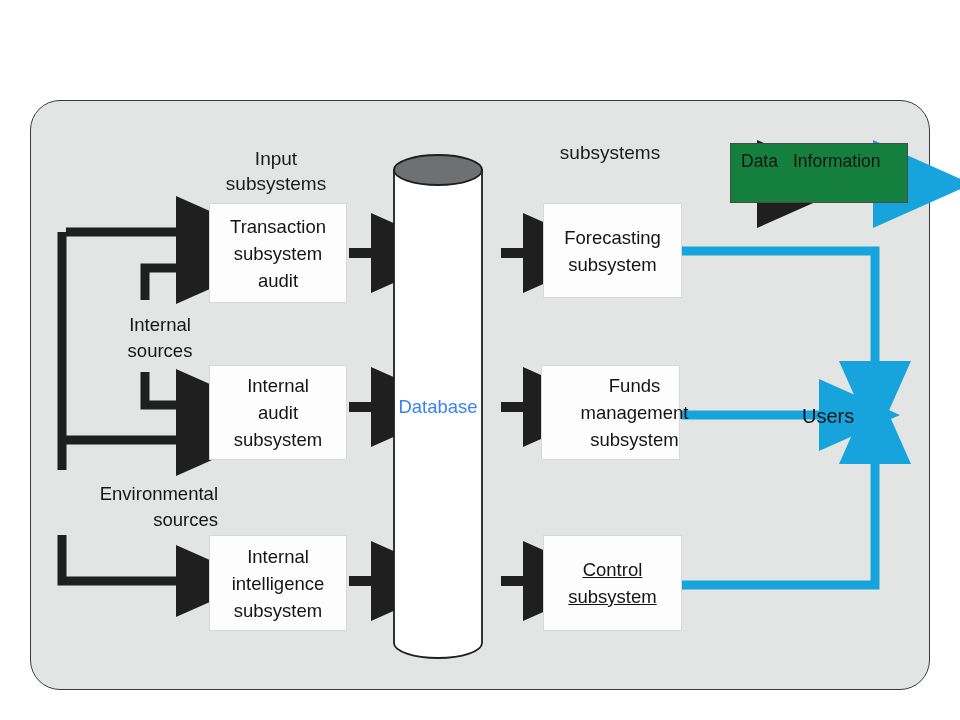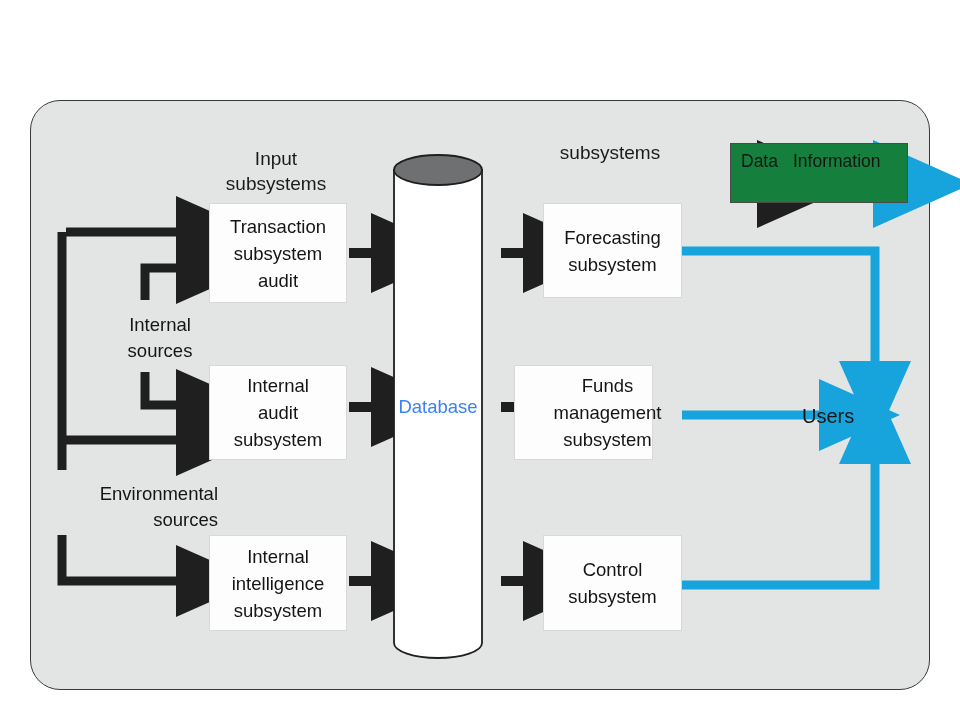--- a/index.html
+++ b/index.html
@@ -161,29 +161,29 @@
     </div>
   </div>
 
   <div class="box" style="left:543px;top:203px;width:139px;height:95px;">
     <div>
       <div>Forecasting</div>
       <div>subsystem</div>
     </div>
   </div>
 
-  <div class="box" style="left:514px;top:365px;width:139px;height:95px;padding-left:48px;">
+  <div class="box" style="left:541px;top:365px;width:139px;height:95px;padding-left:48px;">
     <div>
       <div>Funds</div>
       <div>management</div>
       <div>subsystem</div>
     </div>
   </div>
 
-  <div class="box" style="left:543px;top:535px;width:139px;height:96px;">
+  <div class="box" style="left:543px;top:535px;width:139px;height:96px;text-decoration:underline;">
     <div>
       <div>Control</div>
       <div>subsystem</div>
     </div>
   </div>
 
   <div class="srclabel" style="left:105px;top:312px;width:110px;text-align:center;">
     <div>Internal</div>
     <div>sources</div>
   </div>

